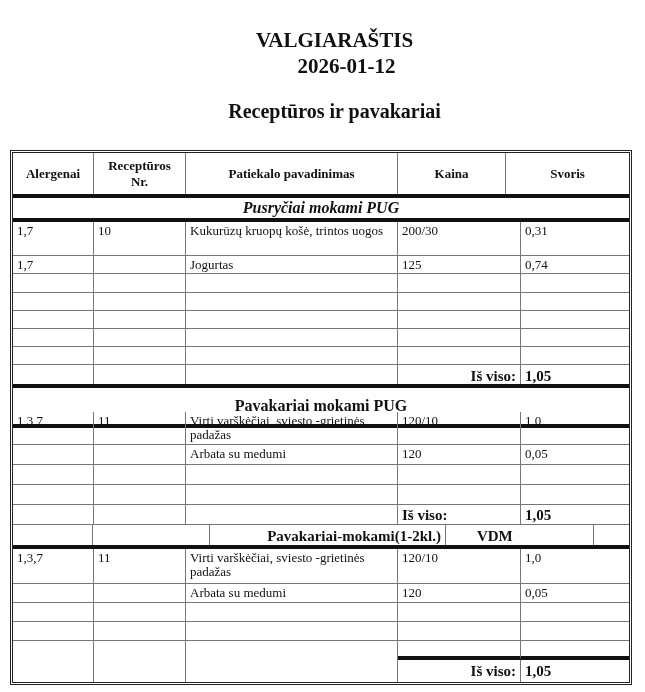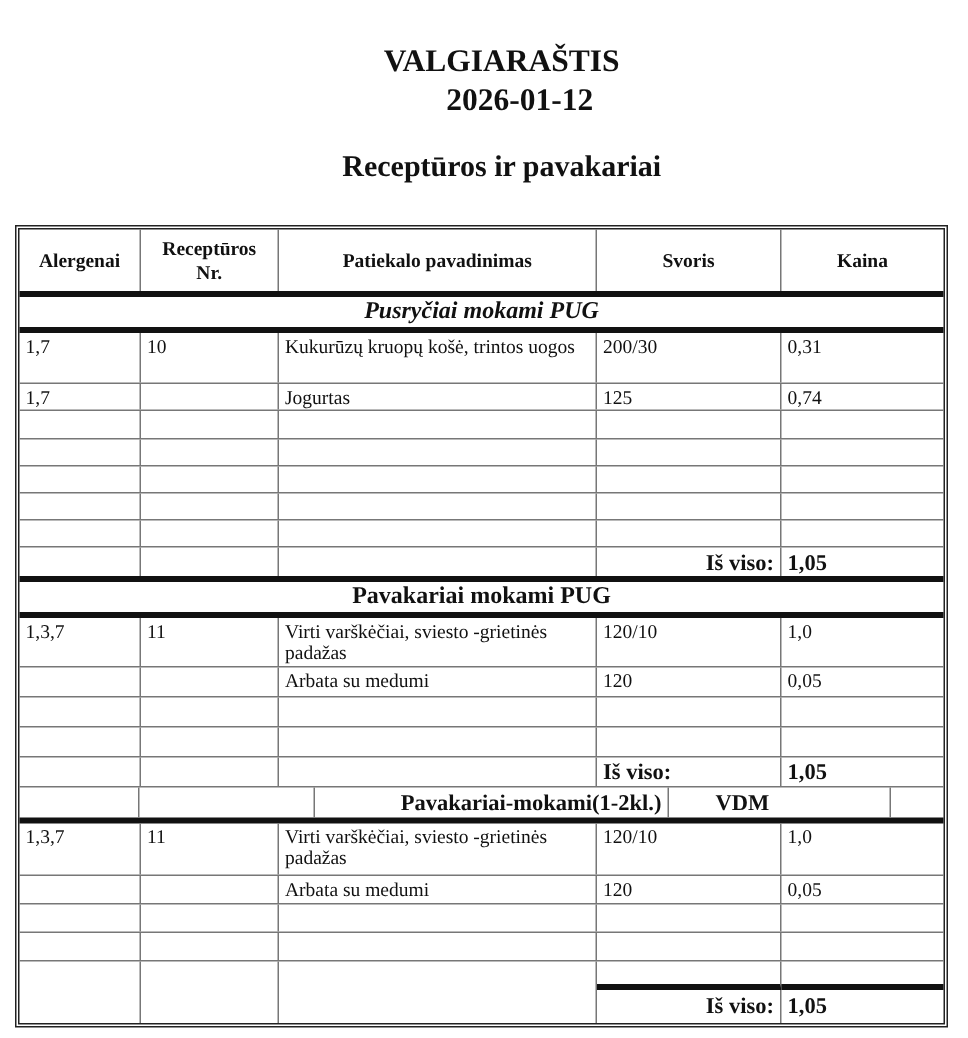--- a/index.html
+++ b/index.html
@@ -35,22 +35,22 @@
 <div class="title" id="t1">VALGIARAŠTIS</div>
 <div class="title" id="t2">2026-01-12</div>
 <div class="title" id="t3">Receptūros ir pavakariai</div>
 
 <div class="tbl">
 
   <div class="row hdr" style="top:0;height:45px;">
     <div class="cell c1">Alergenai</div>
     <div class="cell c2">Receptūros Nr.</div>
     <div class="cell c3">Patiekalo pavadinimas</div>
+    <div class="cell c5">Kaina</div>
     <div class="cell c4">Svoris</div>
-    <div class="cell c5">Kaina</div>
   </div>
 
   <div class="row sec" style="top:45px;height:24px;font-style:italic;">Pusryčiai mokami PUG</div>
 
   <div class="row" style="top:69px;height:34px;">
     <div class="cell c1">1,7</div>
     <div class="cell c2" style="padding-top:2px">10</div>
     <div class="cell c3">Kukurūzų kruopų košė, trintos uogos</div>
     <div class="cell c4">200/30</div>
     <div class="cell c5">0,31</div>
@@ -98,21 +98,21 @@
       <div class="cell c5"></div>
     </div>
   <div class="row tot thick" style="top:212px;height:23px;">
     <div class="cell c1"></div>
       <div class="cell c2"></div>
       <div class="cell c3"></div>
     <div class="cell c4 lab">Iš viso:</div>
     <div class="cell c5 val">1,05</div>
   </div>
 
-  <div class="row sec" style="top:235px;height:24px;">Pavakariai mokami PUG</div>
+  <div class="row sec" style="top:235px;height:40px;">Pavakariai mokami PUG</div>
 
   <div class="row" style="top:259px;height:33px;">
     <div class="cell c1">1,3,7</div>
     <div class="cell c2">11</div>
     <div class="cell c3">Virti varškėčiai, sviesto -grietinės padažas</div>
     <div class="cell c4">120/10</div>
     <div class="cell c5">1,0</div>
   </div>
   <div class="row" style="top:292px;height:20px;">
     <div class="cell c1"></div>

